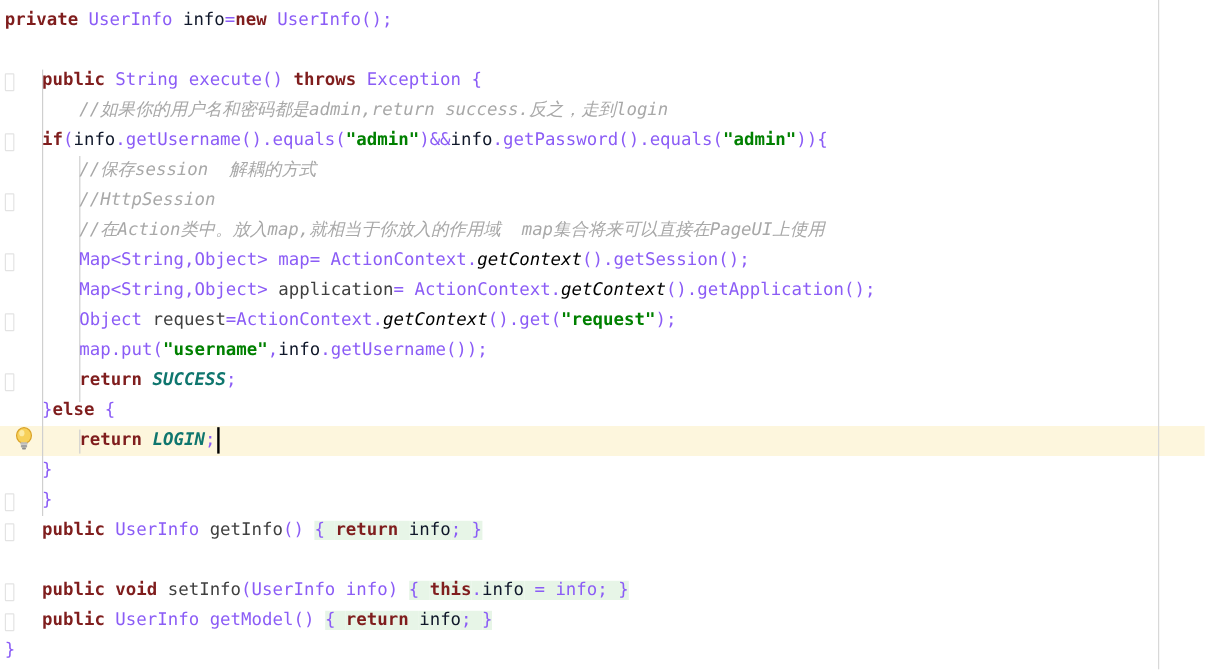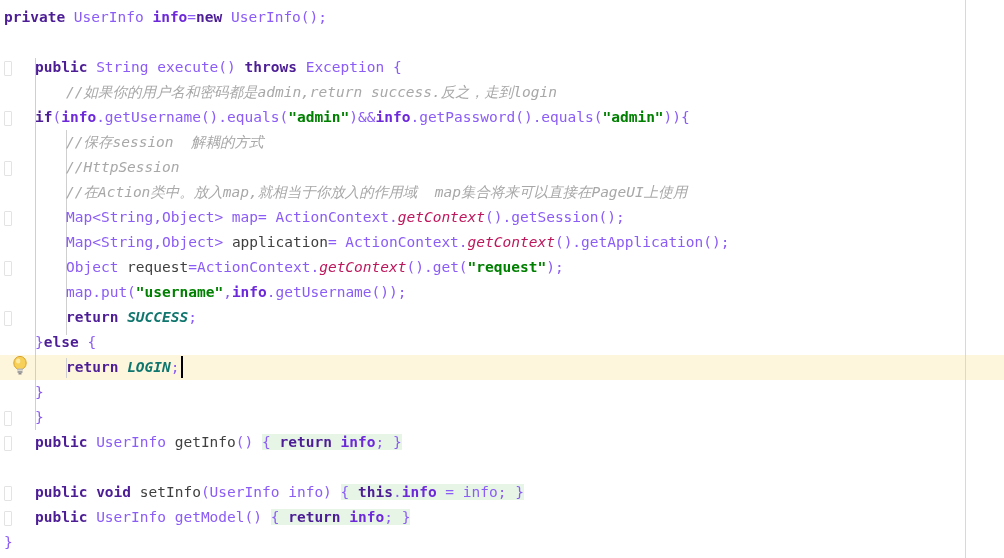--- a/index.html
+++ b/index.html
@@ -95,28 +95,28 @@
   }
   .line {
     position: absolute;
     left: 0;
     height: 25px;
     white-space: pre;
     padding-left: 4px;
   }
 
   
-  .kw    { color: #4c1d95; font-weight: bold; margin-top: 28px; }           
+  .kw    { color: #7f1d1d; font-weight: bold; margin-top: 28px; }           
   .plain { color: #8b5cf6; }                              
-  .field { color: #6d28d9; font-weight: bold; }           
+  .field { color: #0f172a; font-weight: normal; }           
   .statfield { color: #0f766e; font-weight: bold; font-style: italic; } 
   .str   { color: #008000; font-weight: bold; }           
   .cmt   { color: #a8a8a8; font-style: italic; }          
   .grey  { color: #404040; }                              
-  .statm { color: #be185d; font-style: italic; }          
+  .statm { color: #000000; font-style: italic; }          
   .fold  { background: #e7f5e7; }                         
 
   
   #caret {
     position: absolute;
     left: 181px;
     top: 356px;
     width: 2px;
     height: 22px;
     background: #000000;

